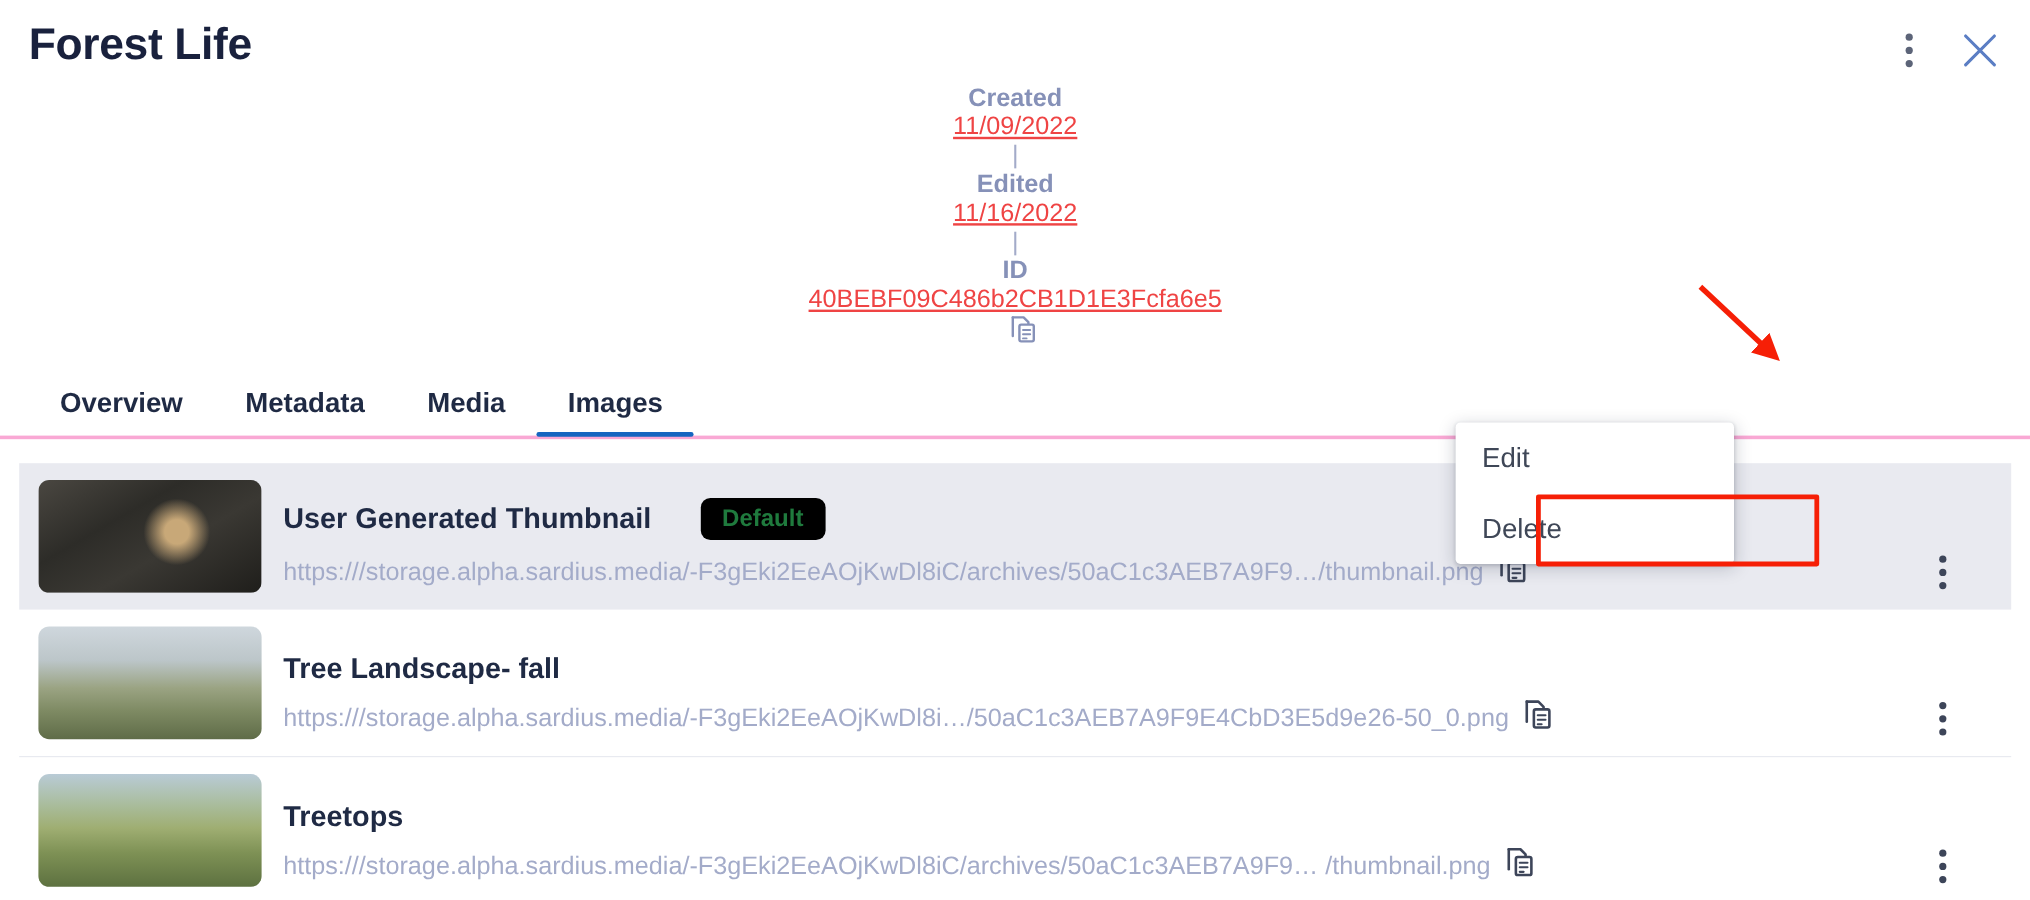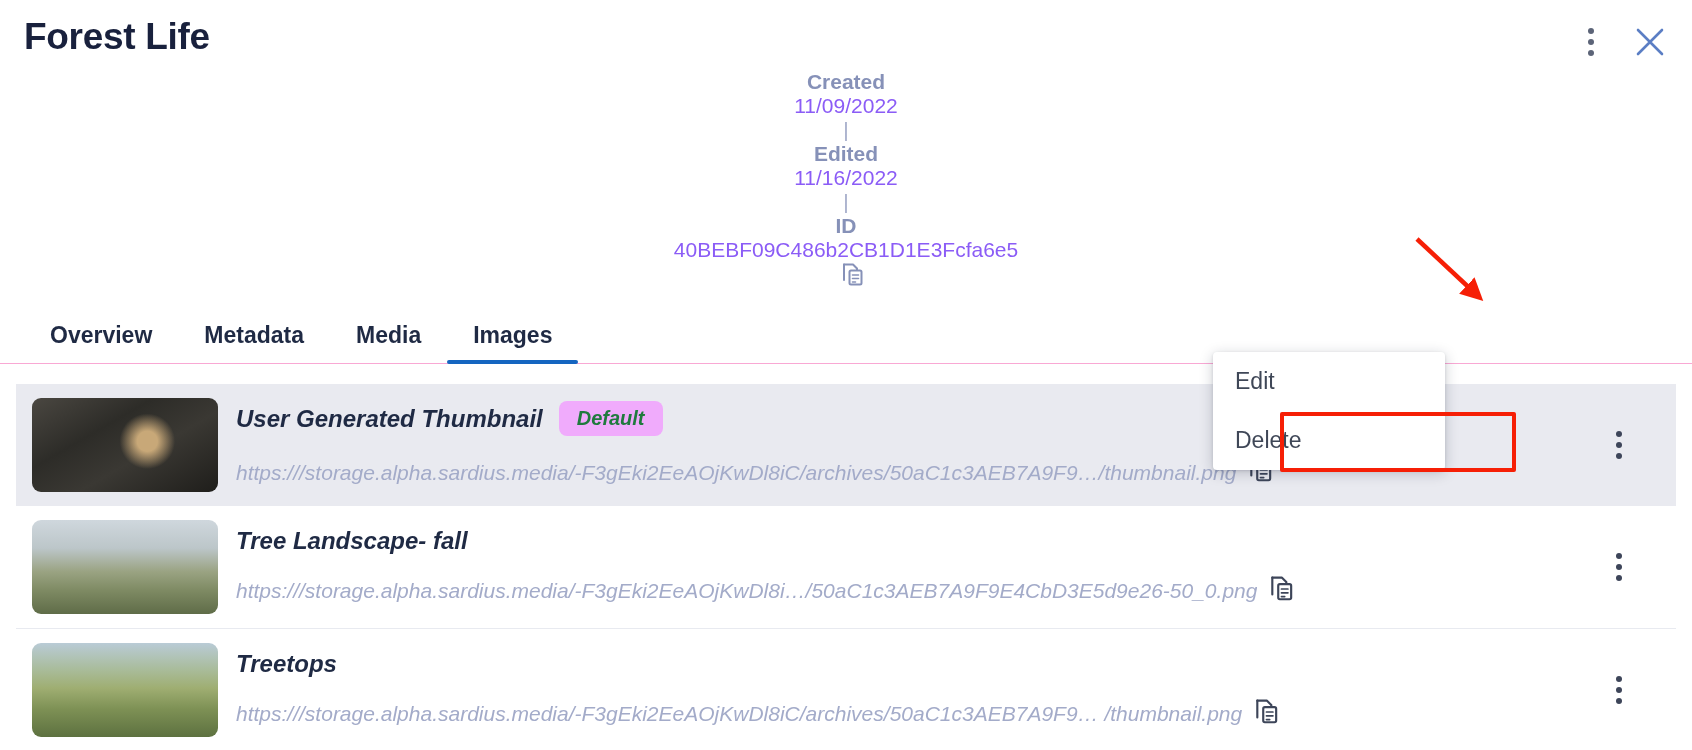--- a/index.html
+++ b/index.html
@@ -15,79 +15,79 @@
   .header { padding: 14px 24px 0 24px; position: relative; }
   .title {
     font-size: 37px; font-weight: 700; color: #19213d;
     letter-spacing: -0.3px; line-height: 1.25;
   }
   .meta {
     margin-top: 10px; font-size: 21px; color: #9aa3c4;
     display: flex; align-items: center; gap: 0; white-space: nowrap; flex-direction: column;
   }
   .meta .lbl { color: #8691b8; font-weight: 700; }
-  .meta .val { color: #8b5cf6; font-weight: 400; }
+  .meta .val { color: #ef4444; font-weight: 400; text-decoration: underline; }
   .meta .sep { color: #a3abc9; padding: 0 7px; }
   .meta .sp { width: 7px; display:inline-block; }
   .copy-ico { display:inline-flex; margin-left: 14px; vertical-align: -4px; }
 
   .header-actions {
     position: absolute; top: 22px; right: 22px;
     display: flex; align-items: center; gap: 26px;
   }
   .kebab {
     width: 26px; height: 34px; display: flex; flex-direction: column;
     align-items: center; justify-content: center; gap: 5px; cursor: pointer;
   }
   .kebab i { width: 6px; height: 6px; border-radius: 50%; background: #5c6478; display:block; }
   .kebab.dark i { background: #3d4559; }
   .close-x { cursor: pointer; line-height: 0; }
 
   
   .tabs {
     margin-top: 26px; padding: 0 24px; display: flex; gap: 0;
-    border-bottom: 1px solid #f9a8d4;
+    border-bottom: 3px solid #f9a8d4;
   }
   .tab {
     font-size: 23px; font-weight: 700; color: #1f2a44;
     padding: 8px 26px 14px 26px; cursor: pointer; position: relative;
     white-space: nowrap;
   }
   .tab.active::after {
     content:""; position:absolute; left: 0; right: 0; bottom: -1px;
     height: 4px; background: #1565c0; border-radius: 2px;
   }
 
   
   .list { padding: 0 16px; margin-top: 20px; }
   .row {
-    display: flex; align-items: center; position: relative;
-    padding: 14px 16px; gap: 18px; border-bottom: 1px solid #e8eaf0; font-style: italic;
+    display: flex; align-items: flex-end; position: relative;
+    padding: 14px 16px; gap: 18px; border-bottom: 1px solid #e8eaf0;
   }
   .row.selected { background: #e9eaf0; border-bottom: none; }
   .thumb {
     width: 186px; height: 94px; border-radius: 9px; flex: 0 0 auto;
     background: #b9c0c8; overflow: hidden; position: relative;
   }
   .thumb-a { background:
       radial-gradient(circle at 62% 46%, #c8a878 0 8%, rgba(200,168,120,0) 22%),
       linear-gradient(150deg,#4a4741 0%,#2d2c28 35%,#3a3833 60%,#1f1e1b 100%); }
   .thumb-b { background:
       linear-gradient(180deg,#cfd7dd 0%,#bcc6c9 30%,#9aa382 55%,#7e8a63 75%,#5f6c48 100%); }
   .thumb-c { background:
       linear-gradient(180deg,#b9cbd6 0%,#a9bc9b 28%,#9fae72 48%,#7e9155 70%,#5d7140 100%); }
   .rowbody { flex: 1 1 auto; min-width: 0; }
   .rowtitle-line { display: flex; align-items: center; gap: 16px; }
   .rowtitle { font-size: 24px; font-weight: 700; color: #1f2a44; white-space: nowrap; }
   .badge {
-    background: #f0abfc; color: #1f7a3d; font-size: 20px; font-weight: 600;
-    padding: 6px 18px; border-radius: 8px; white-space: nowrap;
+    background: #000000; color: #1f7a3d; font-size: 20px; font-weight: 600;
+    padding: 6px 18px; border-radius: 8px; white-space: nowrap; margin-left: 25px;
   }
   .rowurl {
-    margin-top: 20px; font-size: 21px; color: #a3abc9;
+    margin-top: 10px; font-size: 21px; color: #a3abc9;
     display: flex; align-items: center; gap: 12px; white-space: nowrap;
   }
   .rowurl .u { overflow: hidden; text-overflow: ellipsis; }
   .row-kebab { flex: 0 0 auto; margin-left: 16px; margin-right: 28px; }
 
   
   .dropdown {
     position: absolute; top: 352px; left: 1213px; width: 232px;
     background: #ffffff; border-radius: 4px;
     box-shadow: 0 3px 14px rgba(20,26,48,0.22), 0 1px 3px rgba(20,26,48,0.14);

